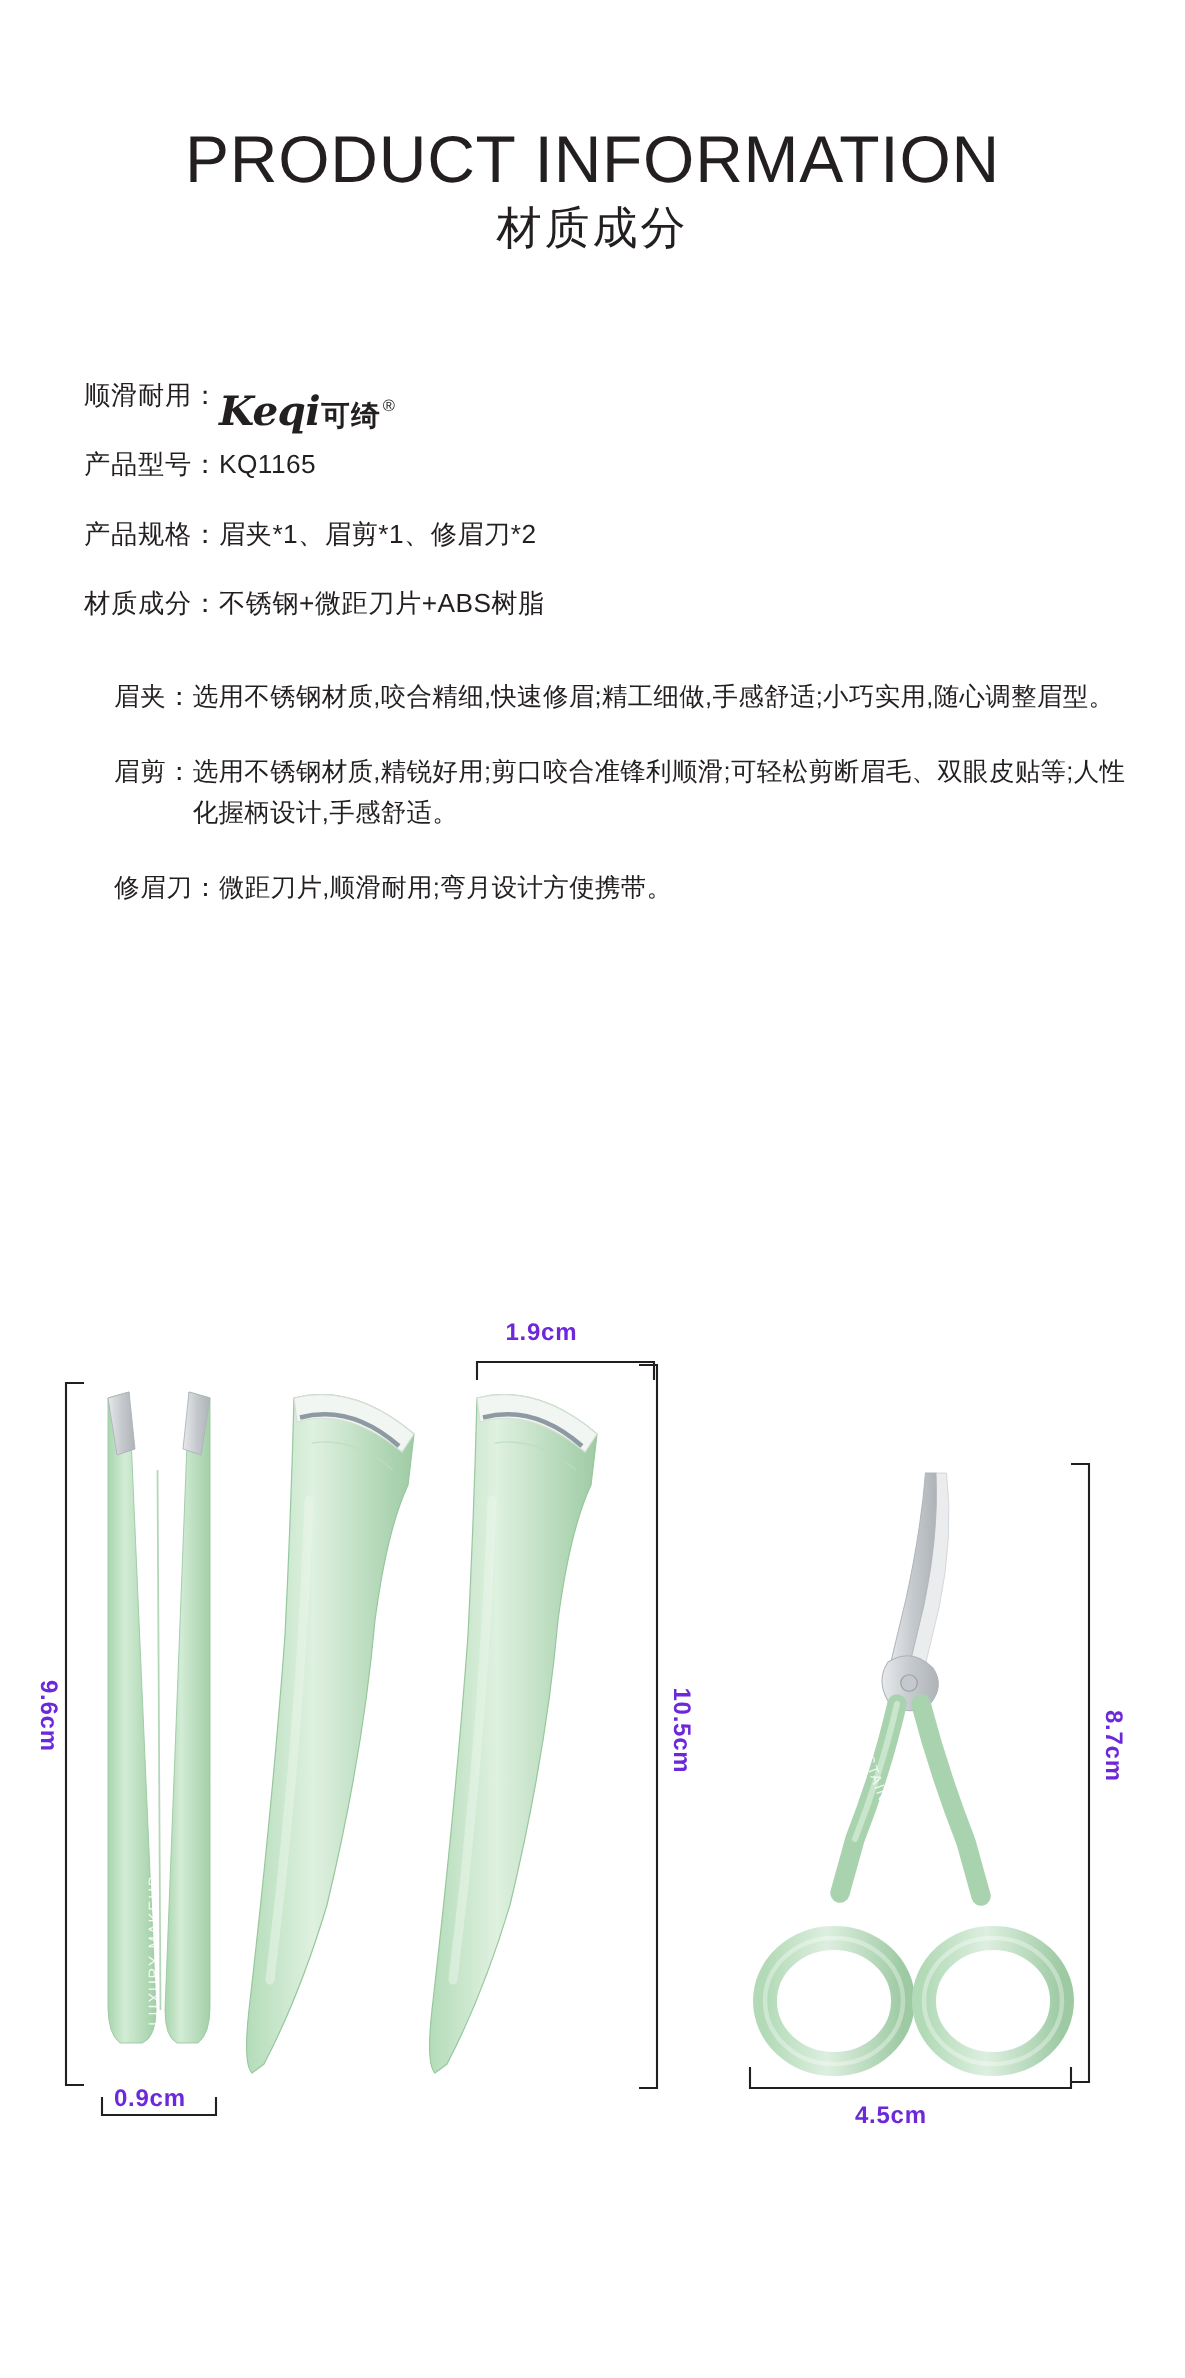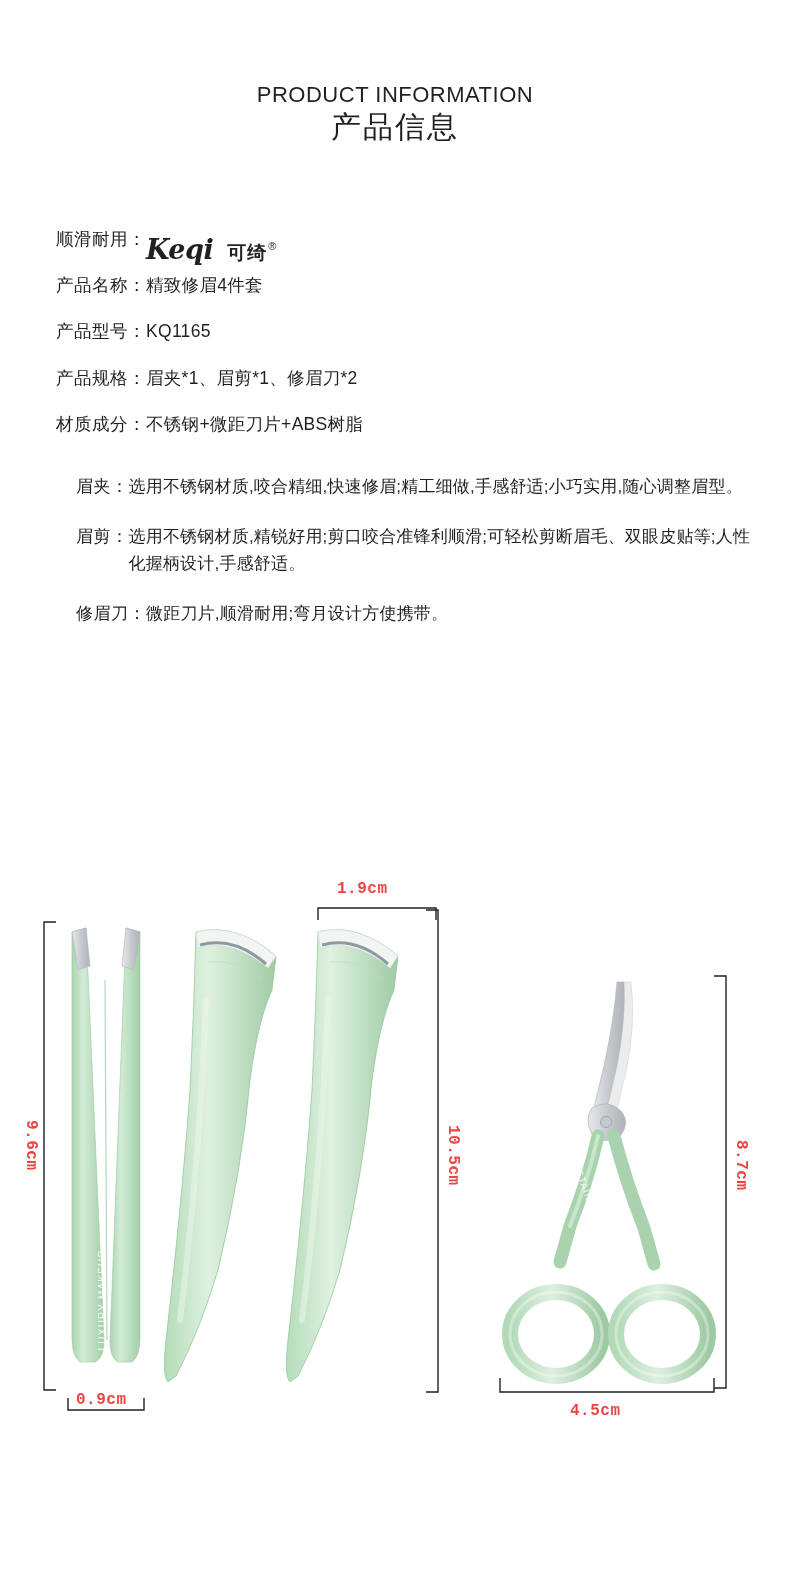--- a/index.html
+++ b/index.html
@@ -15,21 +15,21 @@
     color: #231f20;
     overflow: hidden;
   }
 
   
   .header {
     text-align: center;
     padding-top: 82px;
   }
   .header .title-en {
-    font-size: 22px;
+    font-size: 44px;
     letter-spacing: 0.5px;
     font-weight: 400;
     line-height: 1.15;
     color: #231f20;
   }
   .header .title-cn {
     font-size: 30px;
     font-weight: 400;
     line-height: 1.35;
     color: #231f20;
@@ -67,21 +67,21 @@
     font-family: "DejaVu Serif", serif;
     font-weight: bold;
     font-style: italic;
     font-size: 27px;
     letter-spacing: -0.5px;
     line-height: 1;
   }
   .brand-cn {
     font-size: 19px;
     font-weight: bold;
-    margin-left: 14px;
+    margin-left: 1px;
     line-height: 1;
     letter-spacing: 1px;
   }
   .brand-reg {
     font-size: 11px;
     vertical-align: super;
     position: relative;
     top: -9px;
     left: 1px;
   }
@@ -112,51 +112,47 @@
     left: 0;
     top: 870px;
     width: 790px;
     height: 640px;
   }
   .dim-label {
     position: absolute;
     font-size: 16px;
     font-weight: bold;
     letter-spacing: 0.5px;
-    color: #ef4444;
-    font-family: Liberation Mono, monospace;
+    color: #6d28d9;
+    font-family: Liberation Sans, sans-serif;
   }
   .dim-label.vertical {
     writing-mode: vertical-rl;
     text-orientation: mixed;
   }
 </style>
 </head>
 <body>
 
 <div class="header">
   <div class="title-en">PRODUCT INFORMATION</div>
-  <div class="title-cn">产品信息</div>
+  <div class="title-cn">材质成分</div>
 </div>
 
 <div class="specs">
 
   <div class="spec-row">
     <span class="spec-label">顺滑耐用：</span>
     <span class="brand-lockup">
       <span class="brand-keqi">Keqi</span>
       <span class="brand-cn">可绮</span>
       <span class="brand-reg">®</span>
     </span>
   </div>
 
-  <div class="spec-row">
-    <span class="spec-label">产品名称：</span>
-    <span class="spec-value">精致修眉4件套</span>
-  </div>
 
   <div class="spec-row">
     <span class="spec-label">产品型号：</span>
     <span class="spec-value">KQ1165</span>
   </div>
 
   <div class="spec-row">
     <span class="spec-label">产品规格：</span>
     <span class="spec-value">眉夹*1、眉剪*1、修眉刀*2</span>
   </div>

